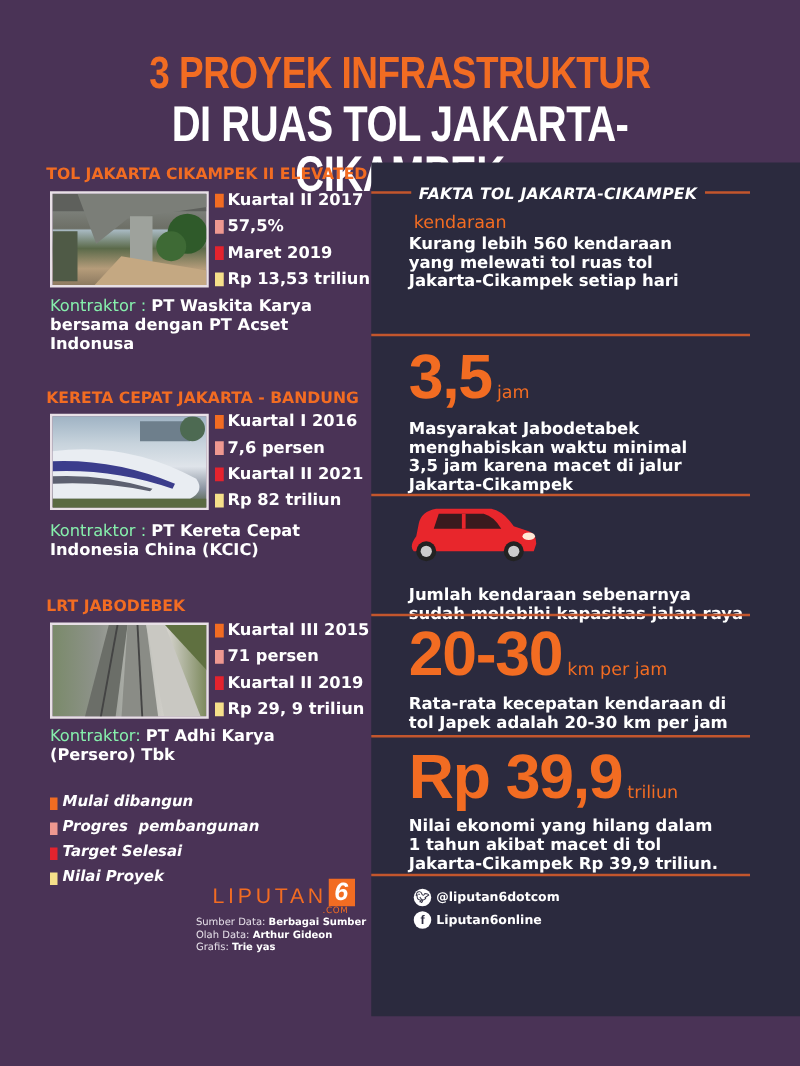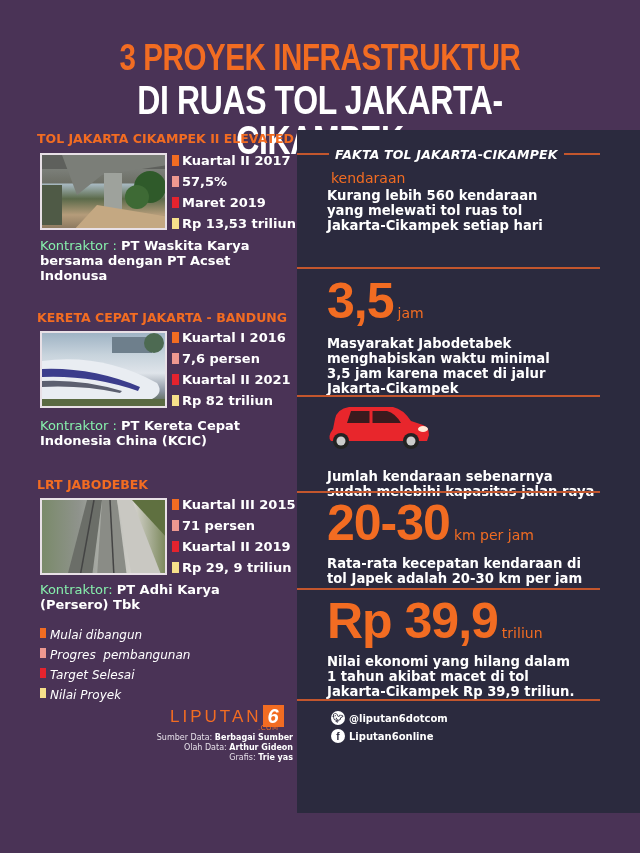--- a/index.html
+++ b/index.html
@@ -71,43 +71,43 @@
   .sq-target { background: #e4232e; }
   .sq-value { background: #f6e08a; }
   .contractor {
     position: absolute; left: 40px; width: 250px; font-size: 13px; line-height: 15px;
   }
   .contractor .lbl { font-weight: normal; color: #86efac; }
   .contractor .val { font-weight: bold; }
 
   .legend { position: absolute; left: 40px; top: 628px; }
   .legend-item {
-    display: flex; align-items: flex-start; height: 20px; font-size: 12px;
-    font-style: italic; font-weight: normal;
+    display: flex; align-items: flex-end; height: 20px; font-size: 12px;
+    font-style: italic; font-weight: bold;
   }
   .legend-item .sq { width: 6px; height: 10px; margin-right: 4px; }
 
   .logo {
-    position: absolute; left: 170px; top: 703px; display: flex; align-items: flex-end;
+    position: absolute; left: 170px; top: 703px; display: flex; align-items: flex-start;
   }
   .logo-text {
     font-family: "Liberation Sans", sans-serif; color: #f26c22; font-size: 17px;
     letter-spacing: 3px; margin-top: 4px;
   }
   .logo-six {
     width: 21px; height: 22px; background: #f26c22; color: #fff;
     font-family: "Liberation Sans", sans-serif; font-weight: bold; font-style: italic;
     font-size: 20px; line-height: 22px; text-align: center; margin-left: 1px;
   }
   .logo-com {
     position: absolute; left: 258px; top: 724px; font-size: 7px; color: #f26c22;
     letter-spacing: 0.5px;
   }
   .credits {
-    position: absolute; right: 347px; top: 733px; text-align: right; font-size: 8px;
+    position: absolute; right: 347px; top: 733px; text-align: left; font-size: 8px;
     line-height: 10px; color: #e5dfe8;
   }
   .credits b { color: #ffffff; }
 
   .social { position: absolute; left: 331px; display: flex; align-items: center; }
   .social-icon {
     width: 14px; height: 14px; border-radius: 50%; background: #fff;
     display: flex; align-items: center; justify-content: center;
     font-size: 9px; font-weight: bold; color: #2b2a3e; margin-right: 4px;
   }

